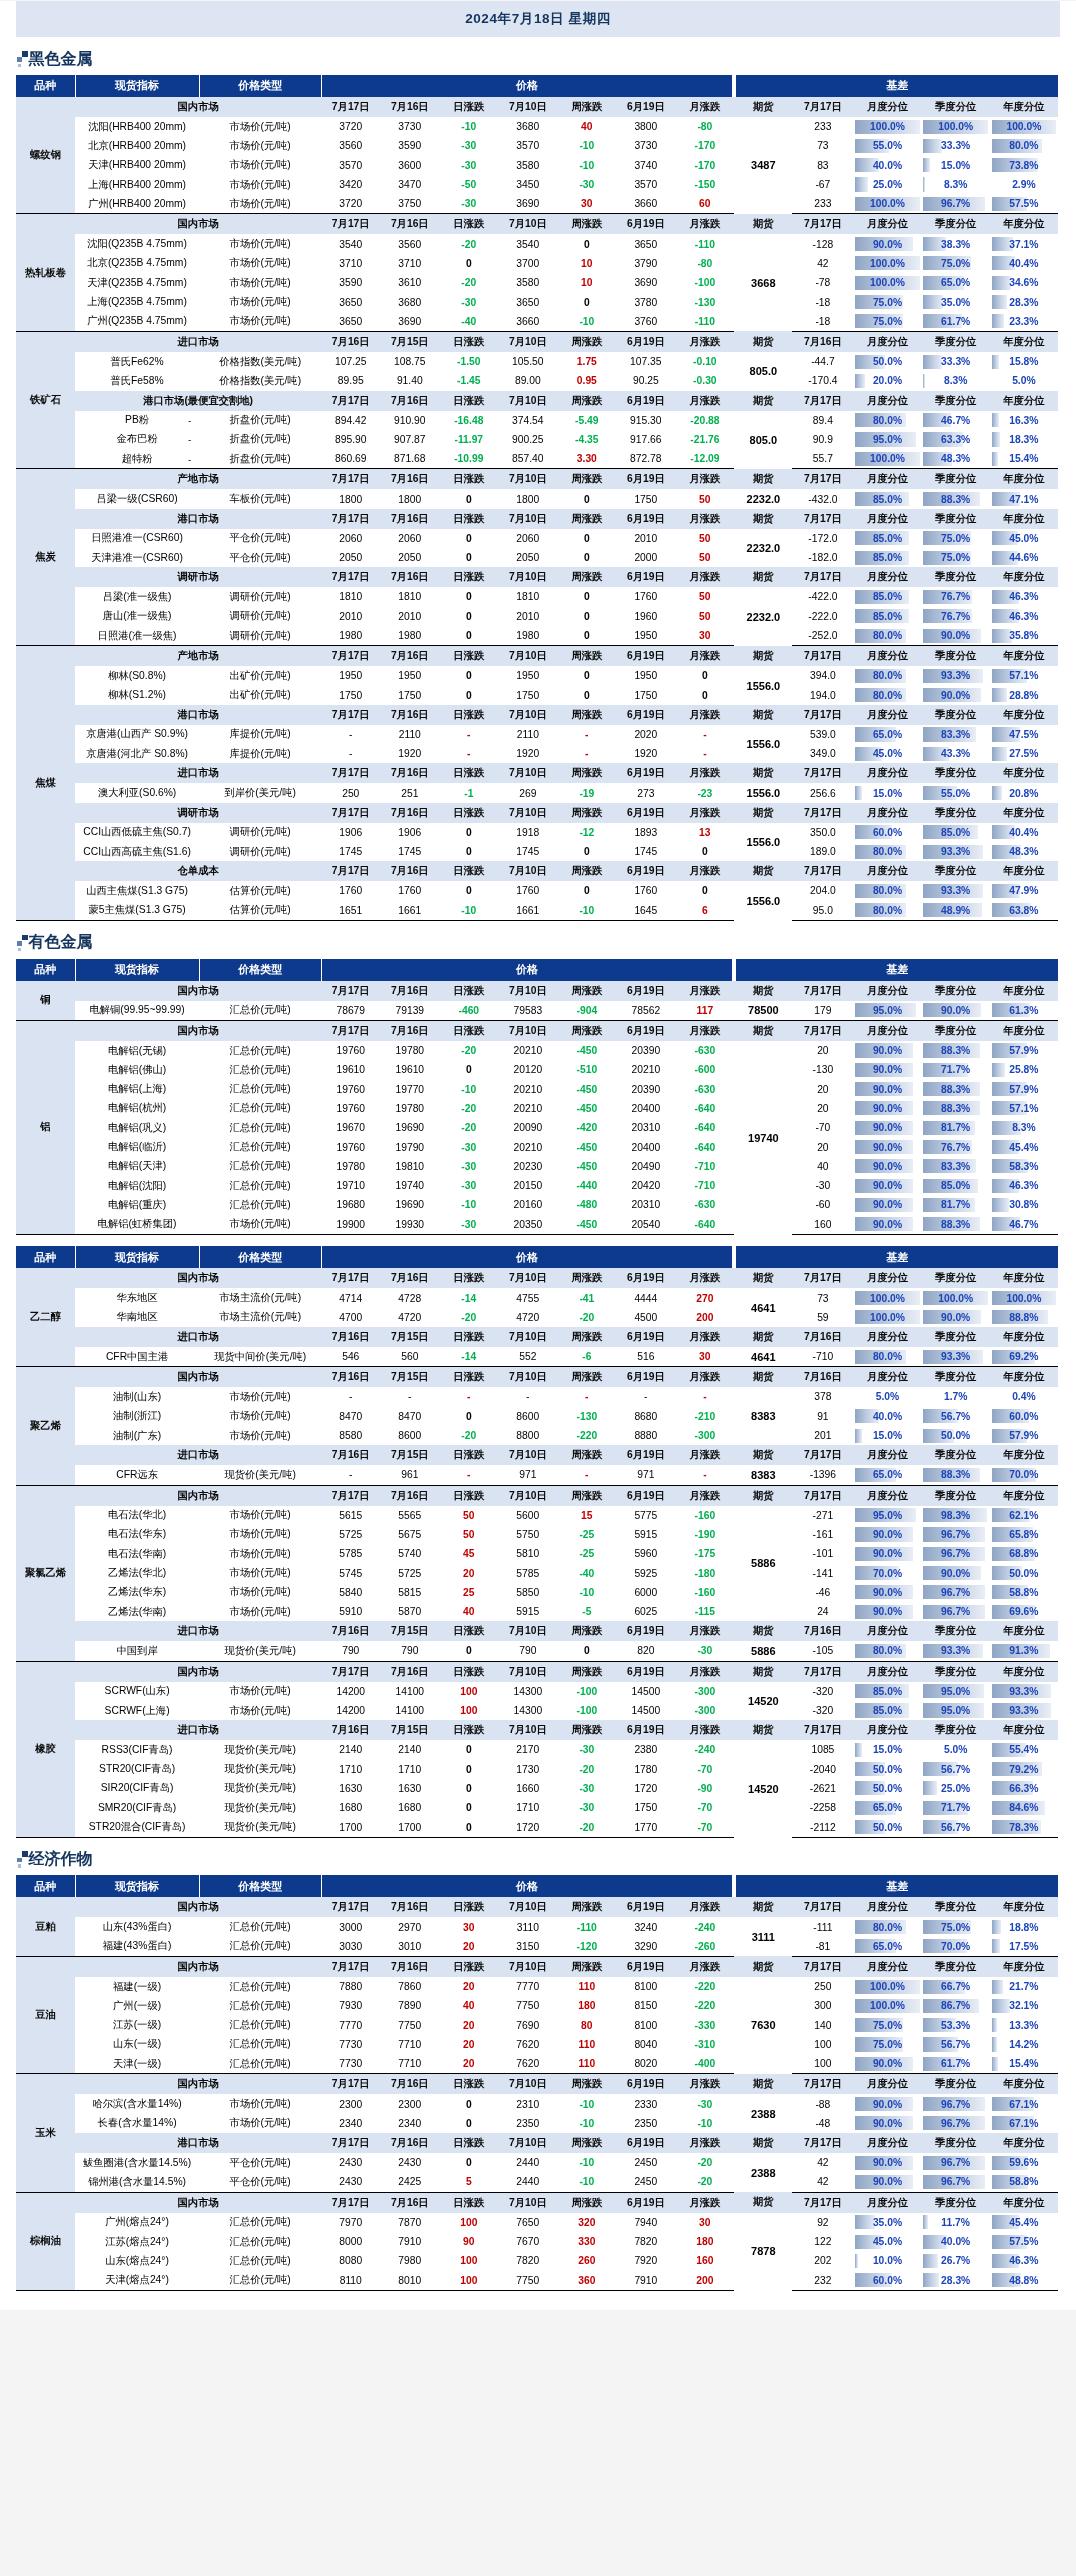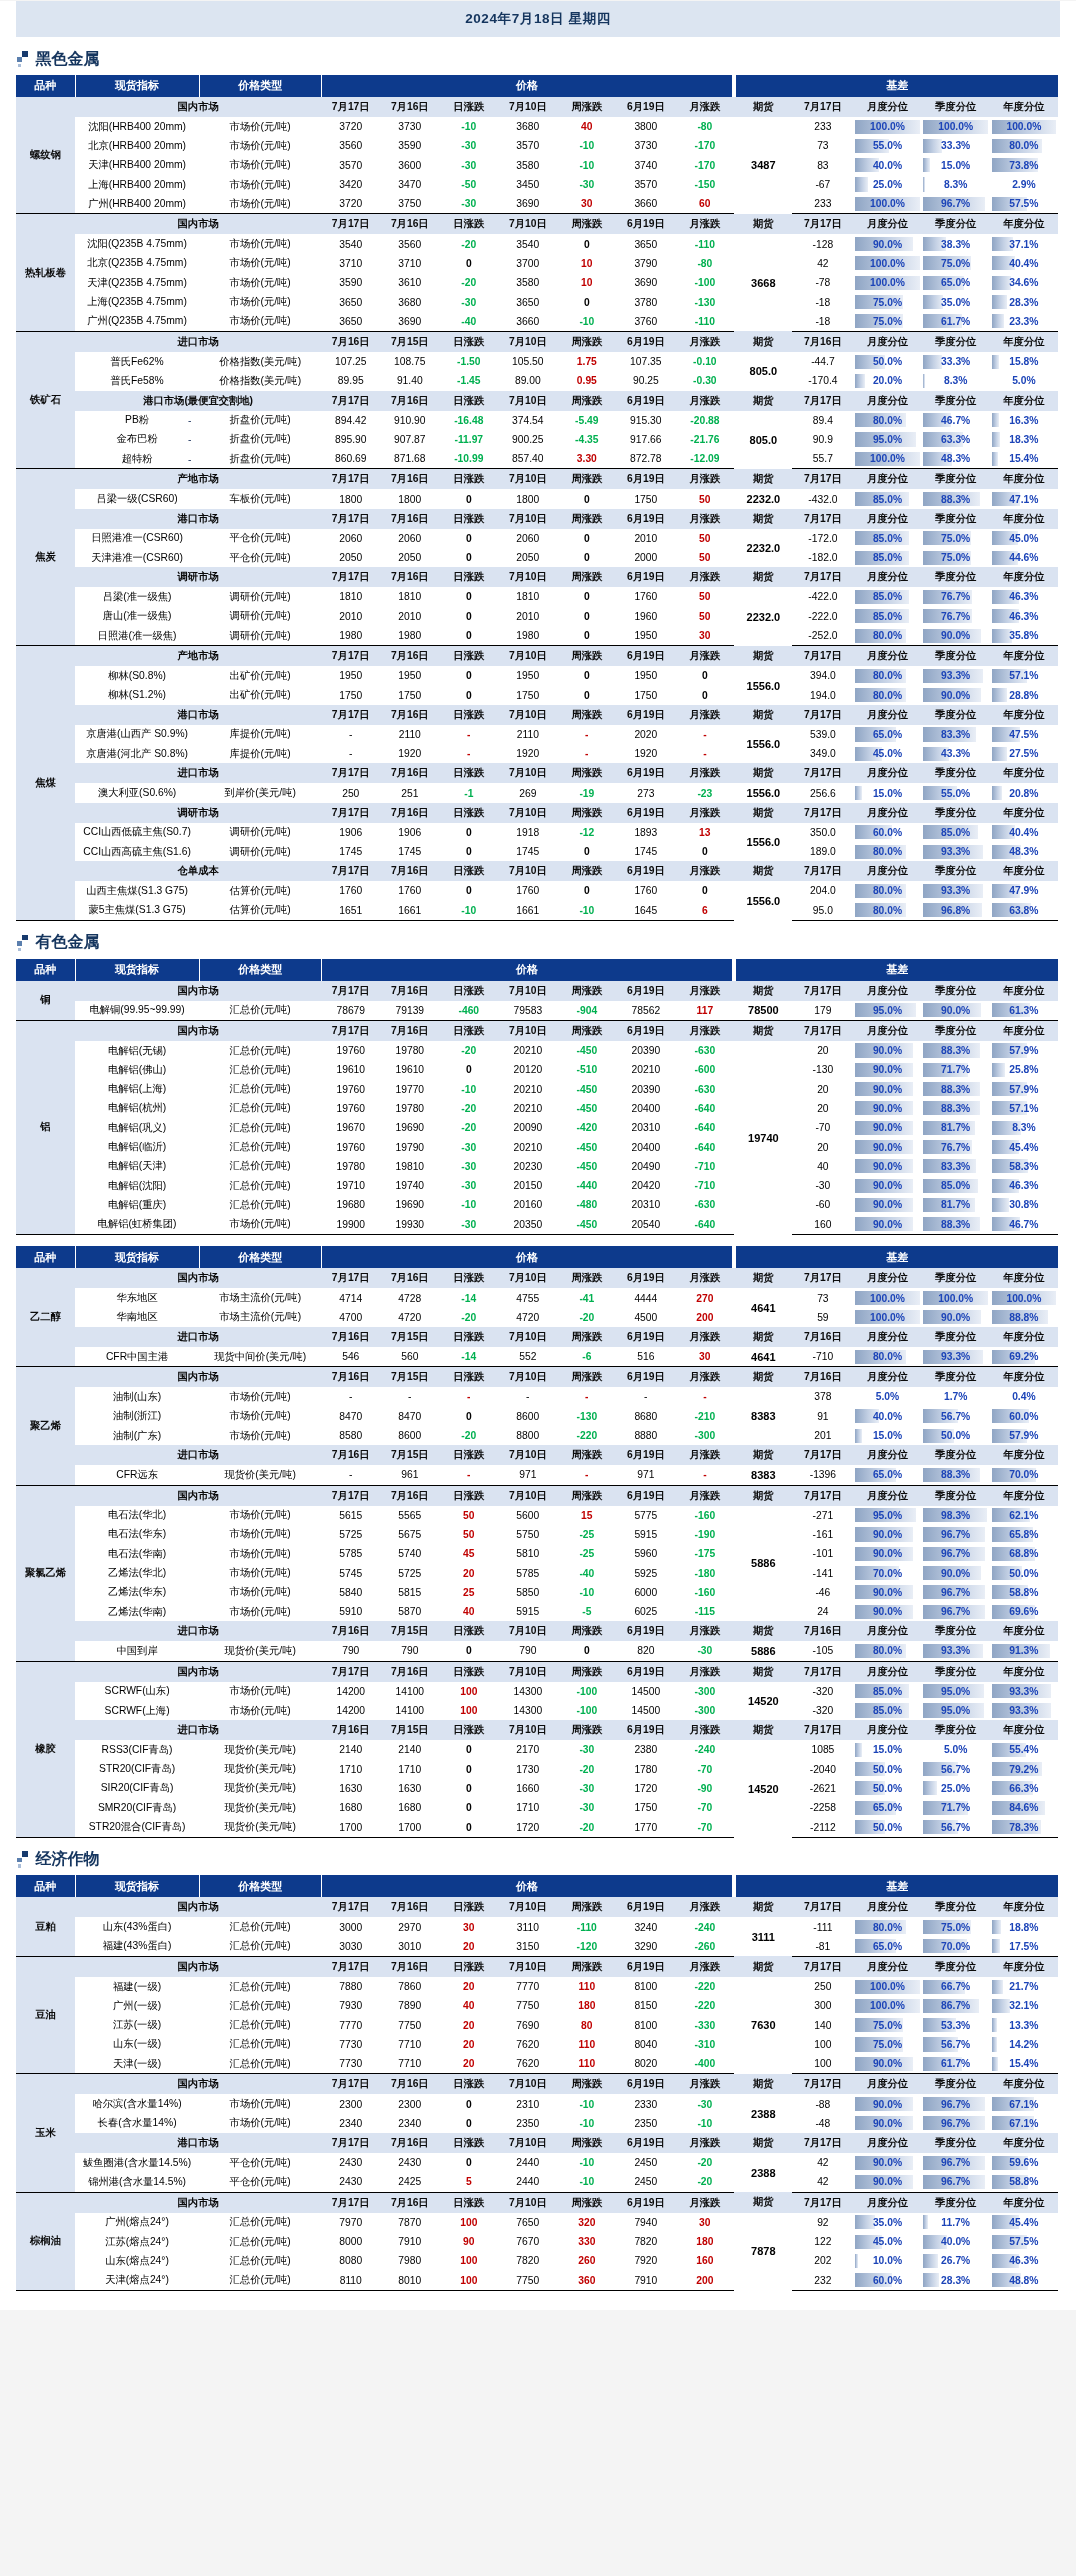--- a/index.html
+++ b/index.html
@@ -15,21 +15,21 @@
       radial-gradient(ellipse 386px 122px at 85% 14%, rgba(105,110,125,.6), rgba(105,110,125,0) 70%),
       linear-gradient(180deg,#c89a6e 0%,#e9b784 14%,#f7d8a8 32%,#f9e6c4 48%,#f0d4b2 60%,#d9b392 74%,#b08a74 88%,#7d7476 100%);}
   .banner h1{position:absolute;left:0;right:0;top:69px;margin:0;text-align:center;font-size:32px;letter-spacing:3.9px;font-weight:bold;text-shadow:0 0.6px 2.6px rgba(60,40,20,.35);}
   .title-rule{position:absolute;left:50%;top:131px;transform:translateX(-50%);width:238px;height:1.3px;background:#fff;opacity:.95;}
   .orgline{position:absolute;left:0;right:0;top:159px;display:flex;justify-content:center;gap:58px;font-size:17.4px;font-weight:bold;text-shadow:0 0.6px 1.9px rgba(60,40,20,.35);}
   .logo{position:absolute;top:10.3px;right:20.6px;width:59px;height:59px;background:#fff;border-radius:10.3px;display:flex;align-items:center;justify-content:center;}
   
   .datebar{height:36px;background:#dce5f1;display:flex;align-items:center;justify-content:center;font-size:13.5px;font-weight:bold;color:#15355e;letter-spacing:0.6px;margin-top:1.3px;}
   
   .section{margin-top:11.6px;}
-  .sec-title{display:flex;align-items:center;gap:8px;font-size:16px;font-weight:bold;color:#15355e;margin:6.4px 0 5.1px 1.3px;}
+  .sec-title{display:flex;align-items:center;gap:1px;font-size:16px;font-weight:bold;color:#15355e;margin:6.4px 0 5.1px 1.3px;}
   .bullet{position:relative;width:10.3px;height:16.7px;flex:0 0 10.3px;}
   .bullet i{position:absolute;display:block;}
   .bullet .b1{width:5.8px;height:5.8px;background:#173a6d;right:0;top:0;}
   .bullet .b2{width:4.5px;height:4.5px;background:#5b7fae;left:0;top:6.4px;}
   .bullet .b3{width:3.2px;height:3.2px;background:#a9bdd8;left:0.6px;top:13px;}
   
   table.rpt{border-collapse:collapse;table-layout:fixed;width:1042px;}
   .rpt col.c-var{width:58px;} .rpt col.c-ind{width:122px;} .rpt col.c-typ{width:120px;}
   .rpt col.c-p{width:58px;} .rpt col.c-fut{width:57px;} .rpt col.c-bas{width:60px;}
   .rpt col.c-pct{width:67px;}
@@ -734,21 +734,21 @@
                 <td class="typ vb">估算价(元/吨)</td>
                 <td class="price vb">1651</td>
                 <td class="price vb">1661</td>
                 <td class="chg neg vb">-10</td>
                 <td class="price vb">1661</td>
                 <td class="chg neg vb">-10</td>
                 <td class="price vb">1645</td>
                 <td class="chg pos vb">6</td>
                 <td class="basis vb">95.0</td>
                 <td class="pct vb"><span class="bar" style="width: calc(80% - 3.9px);"></span><span class="txt">80.0%</span></td>
-                <td class="pct vb"><span class="bar" style="width: calc(91.7% - 3.9px);"></span><span class="txt">96.8%</span></td>
+                <td class="pct vb"><span class="bar" style="width: calc(91.7% - 3.9px);"></span><span class="txt">48.9%</span></td>
                 <td class="pct vb"><span class="bar" style="width: calc(63.8% - 3.9px);"></span><span class="txt">63.8%</span></td>
               </tr>
             </tbody>
           </table>
         </section>
         <section class="section">
           <h2 class="sec-title">
             <span class="bullet">
               <i class="b1"></i>
               <i class="b2"></i>

